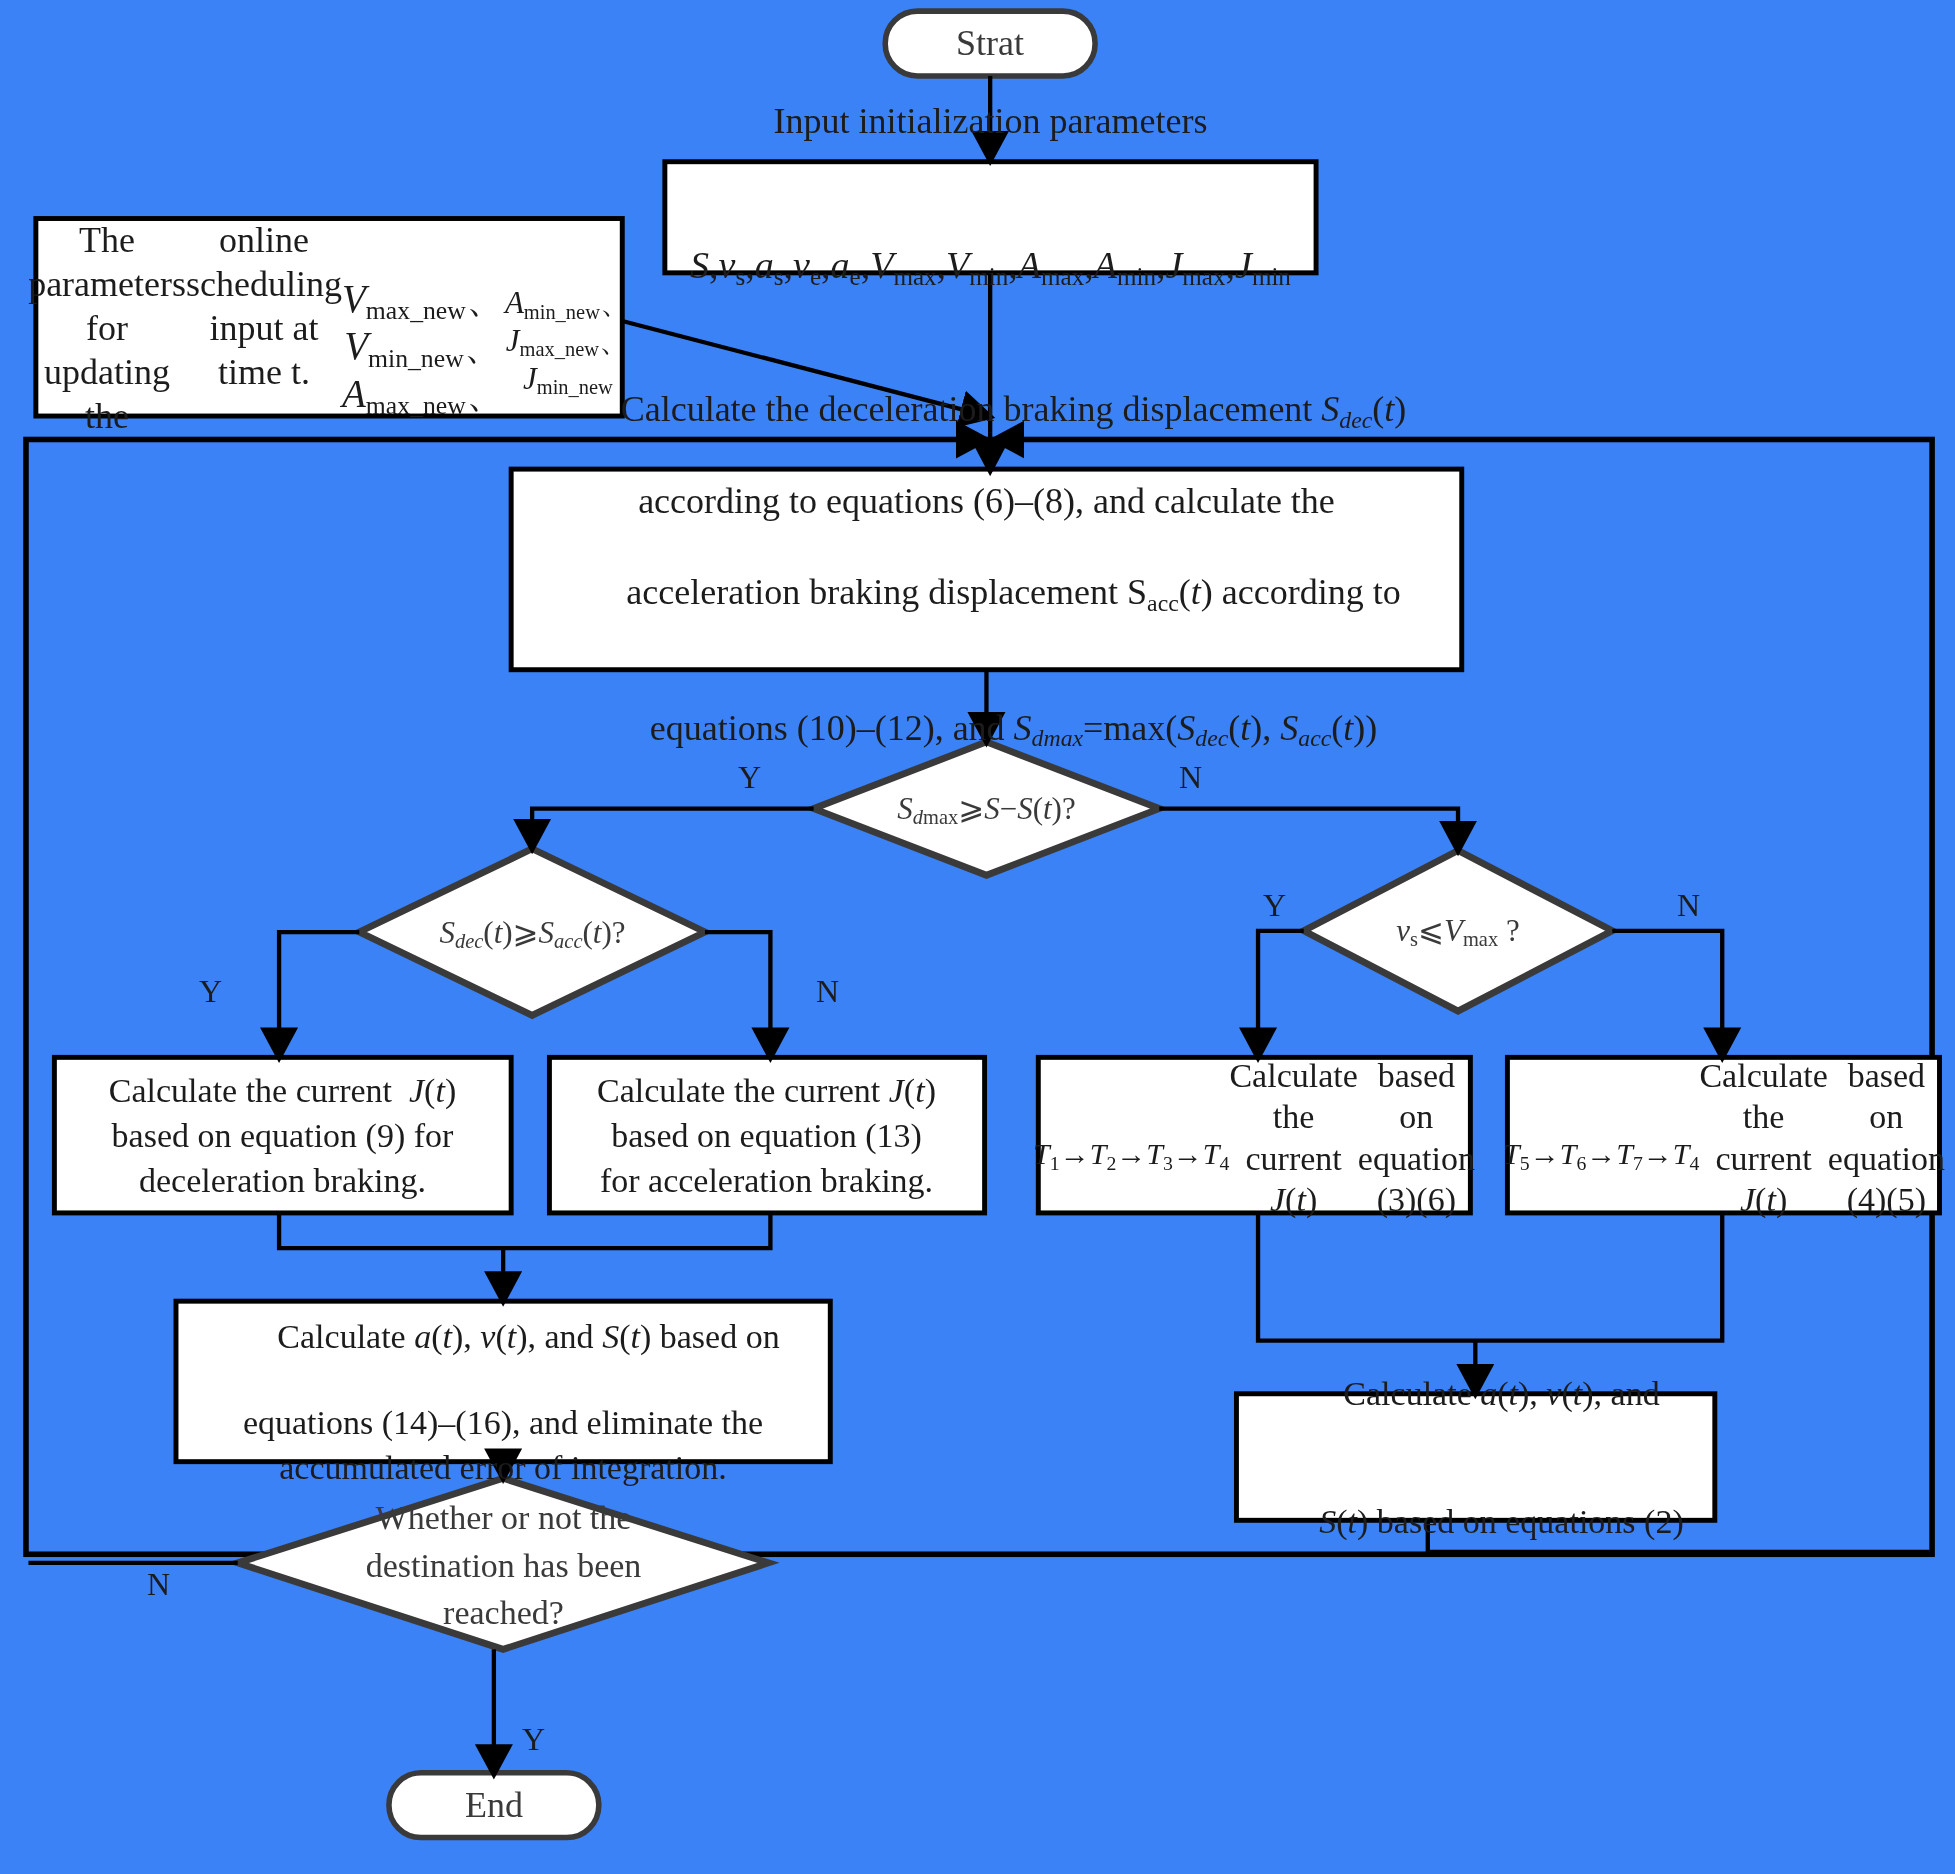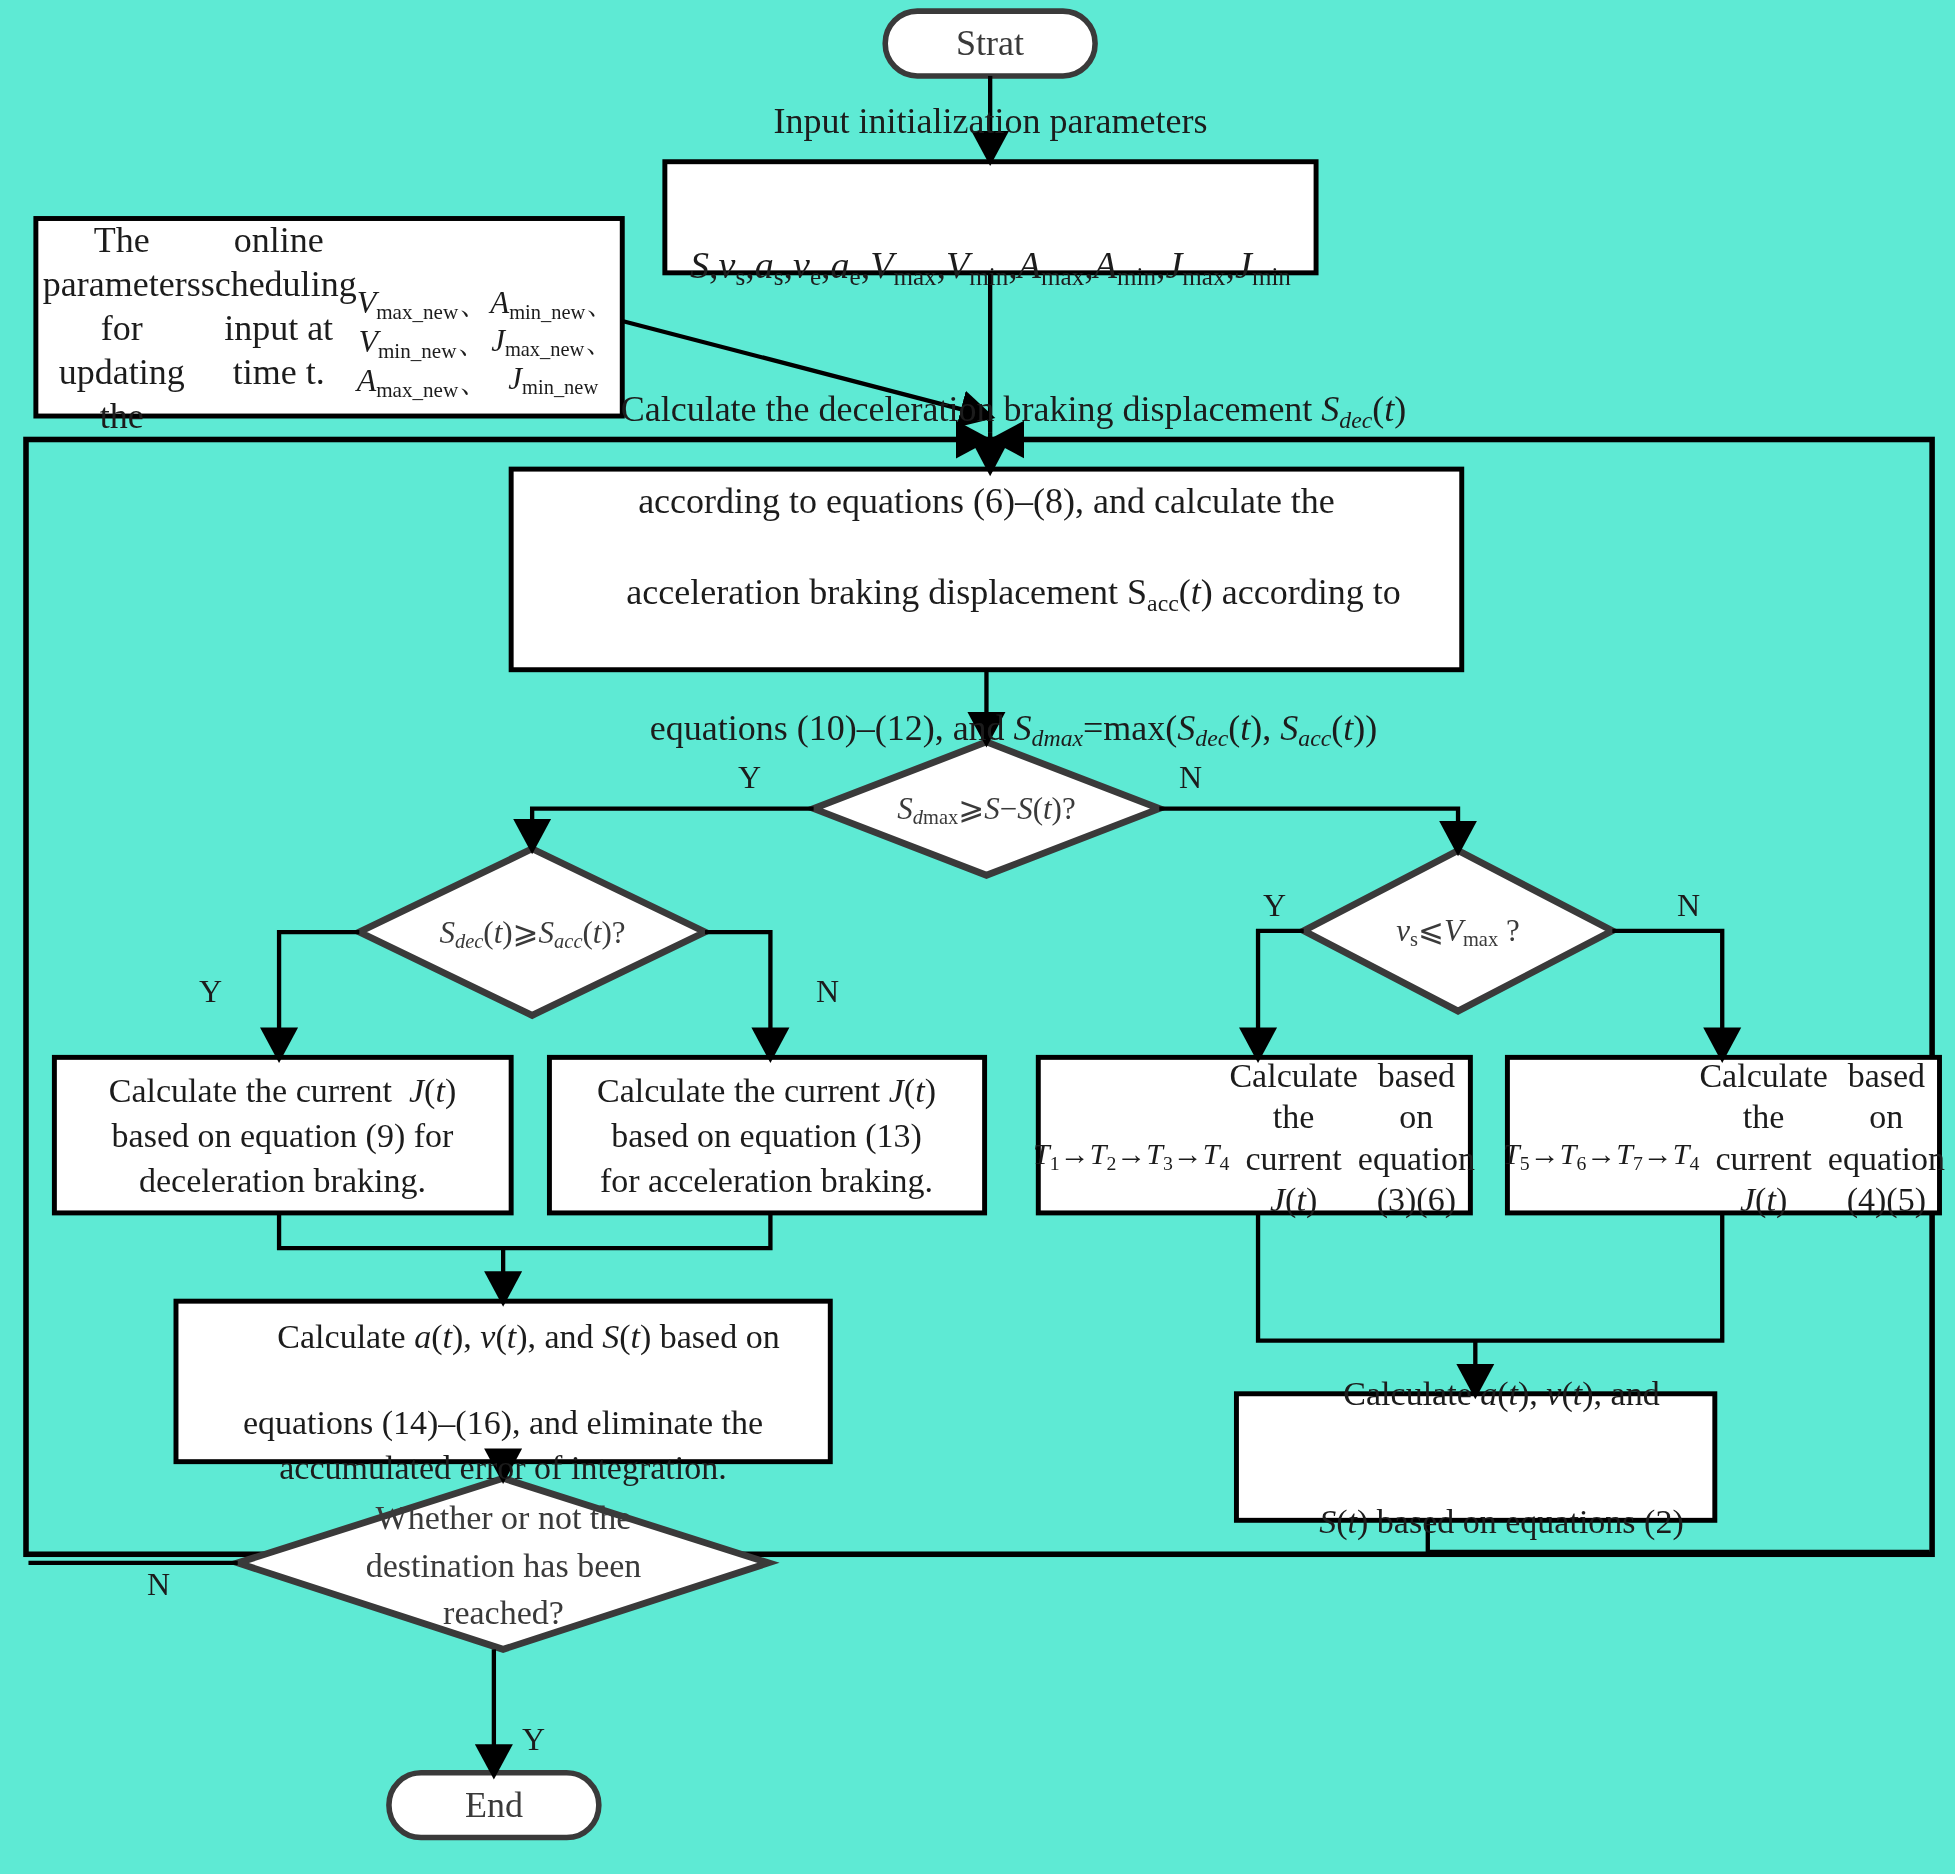--- a/index.html
+++ b/index.html
@@ -1,17 +1,17 @@
 <!DOCTYPE html>
 <html style="font-size:10px"><head>
 <meta charset="utf-8">
 <style>
   html,body{margin:0;padding:0;background:#ffffff;}
   body{font-family:"Liberation Serif", serif;}
-  #stage{position:relative;width:1955px;height:1874px;background:#5eead4;overflow:hidden;}
+  #stage{position:relative;width:1955px;height:1874px;background:#3b82f6;overflow:hidden;}
   svg#flow{position:absolute;left:0;top:0;width:1955px;height:1874px;display:block;}
   .node-text{
     position:absolute;
     display:flex;align-items:center;justify-content:center;
     text-align:center;
     font-family:"Liberation Serif", serif;
     color:#1c1c1c;
     line-height:1.22;
     pointer-events:none;
     white-space:pre-wrap;
@@ -126,21 +126,21 @@
   <div class="node-text" style="left:665px;top:162px;width:651px;height:111px;flex-direction:column;">
     <div class="box-label-lg">Input initialization parameters</div>
     <div class="box-label" style="font-size:38px;margin-top:5px;">
       <span class="mathit">S</span>,<span class="mathit">v</span><sub>s</sub>,<span class="mathit">a</span><sub>s</sub>,<span class="mathit">v</span><sub>e</sub>,<span class="mathit">a</span><sub>e</sub>,<span class="mathit">V</span><sub>max</sub>,<span class="mathit">V</span><sub>min</sub>,<span class="mathit">A</span><sub>max</sub>,<span class="mathit">A</span><sub>min</sub>,<span class="mathit">J</span><sub>max</sub>,<span class="mathit">J</span><sub>min</sub>
     </div>
   </div>
 
   <div class="node-text" style="left:36px;top:219px;width:587px;height:198px;flex-direction:row;padding:0 11px;box-sizing:border-box;">
     <div class="box-label-lg" style="align-self:flex-start;">The parameters for updating the</div>
     <div class="box-label-lg" style="align-self:flex-start;">online scheduling input at time t.</div>
-    <div class="box-label" style="margin-top:8.6px;font-size:32px;">
+    <div class="box-label" style="margin-top:8.6px;font-size:39px;">
       <span class="mathit">V</span><sub>max_new</sub>、 <span class="mathit">V</span><sub>min_new</sub>、 <span class="mathit">A</span><sub>max_new</sub>、
     </div>
     <div class="box-label" style="margin-top:7.4px;font-size:31px;">
       <span class="mathit">A</span><sub>min_new</sub>、 <span class="mathit">J</span><sub>max_new</sub>、 <span class="mathit">J</span><sub>min_new</sub>
     </div>
   </div>
 
   <div class="node-text" style="left:511px;top:469px;width:951px;height:201px;flex-direction:column;">
     <div class="box-label-lg">
       Calculate the deceleration braking displacement <span class="mathit">S</span><sub><i>dec</i></sub>(<span class="mathit">t</span>)

